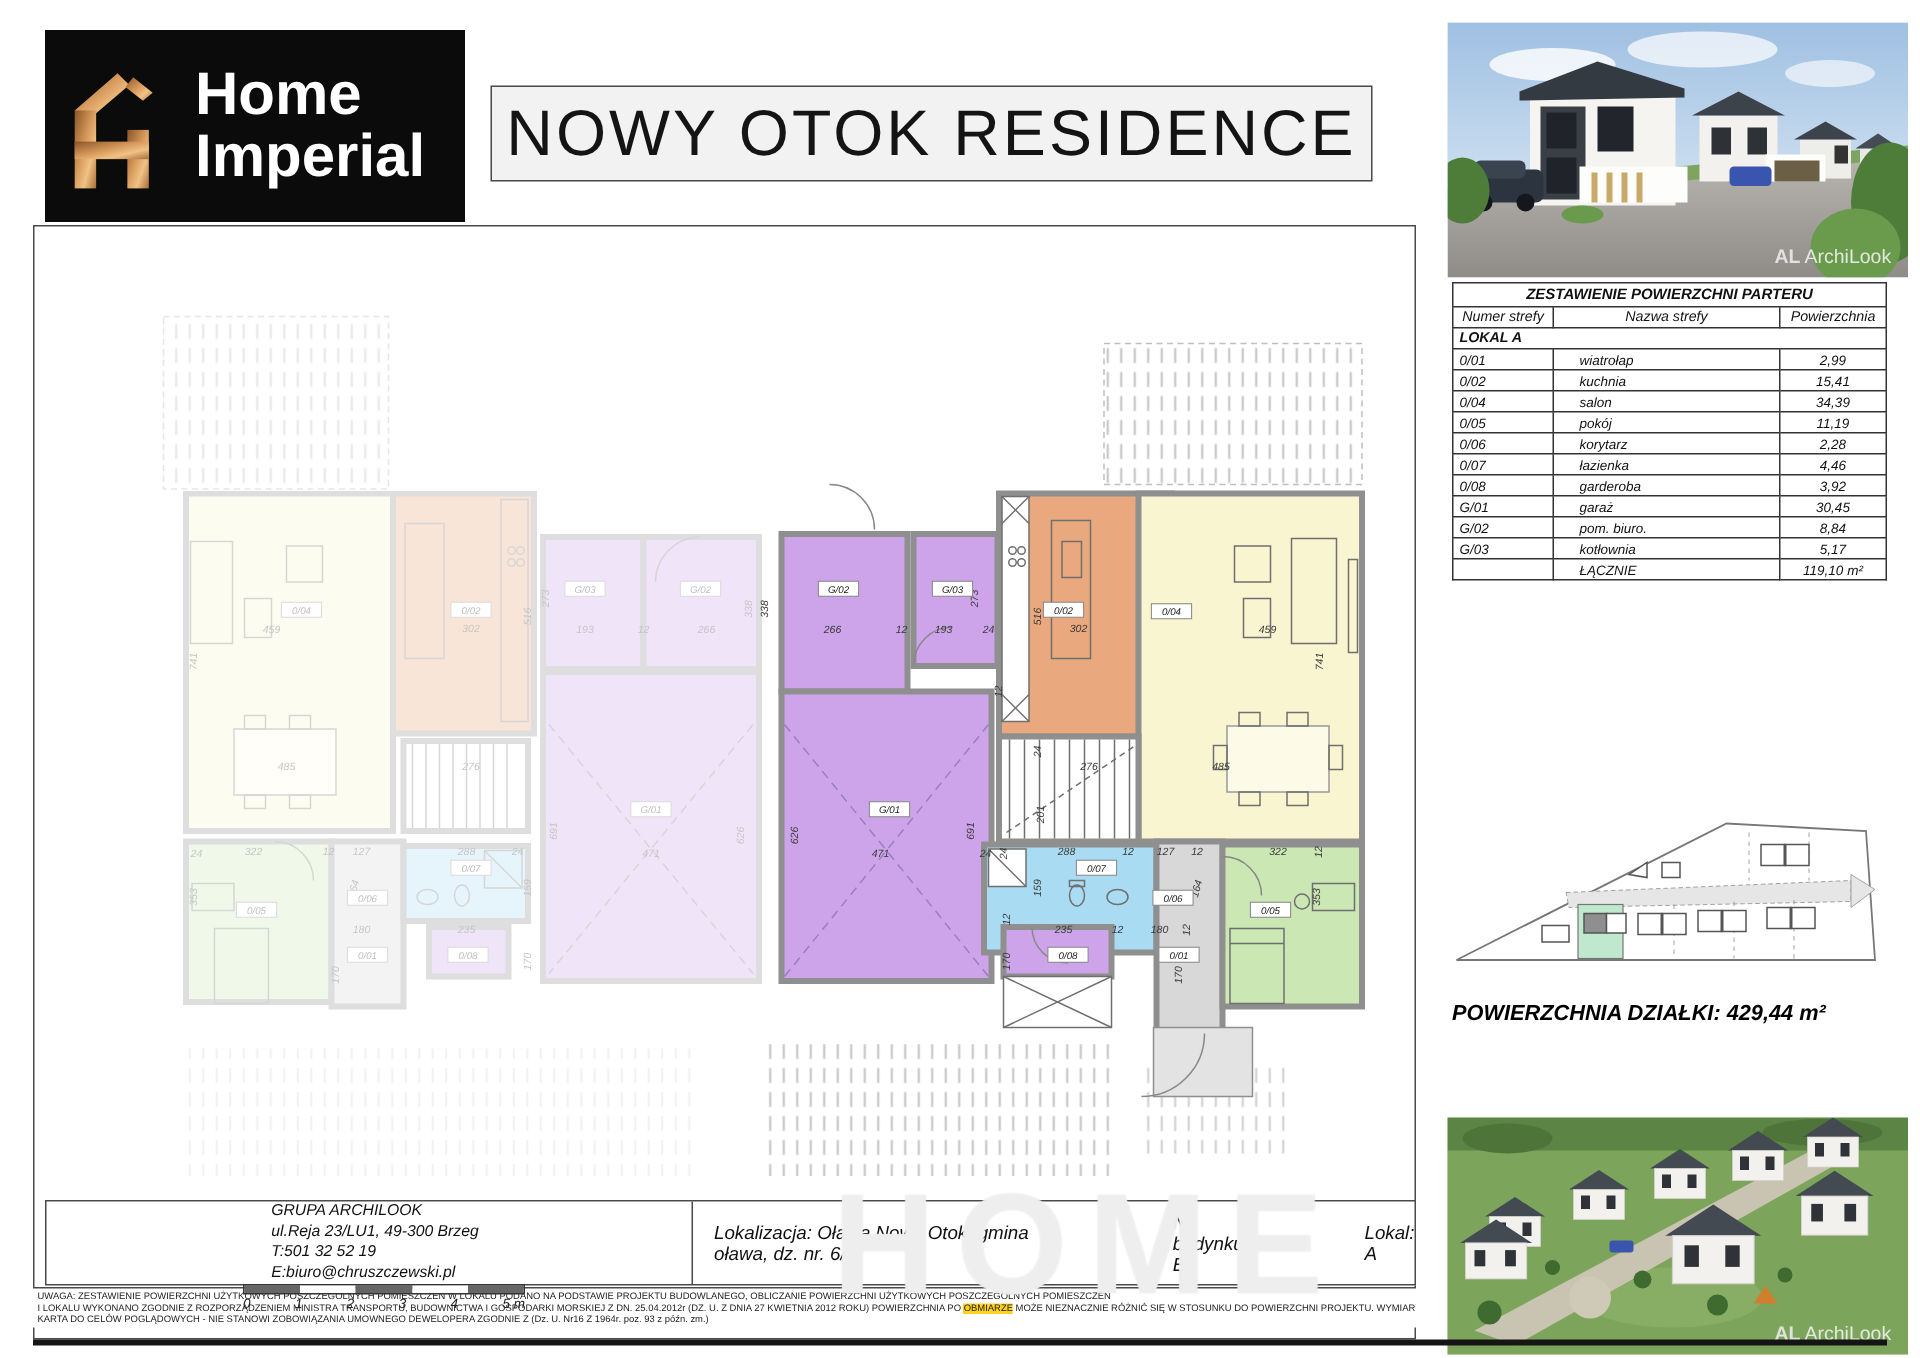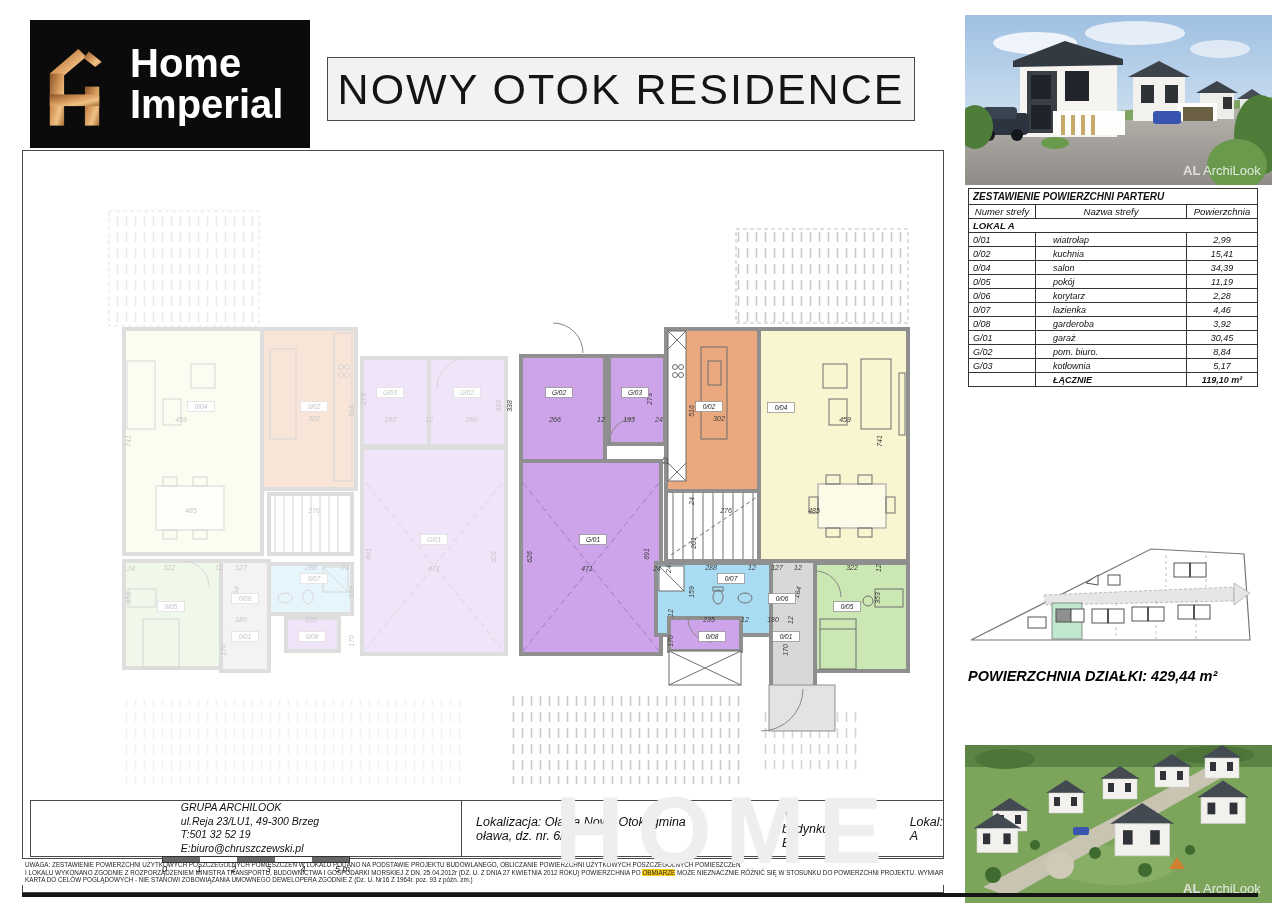--- a/index.html
+++ b/index.html
@@ -18,27 +18,27 @@
   .main-frame{left:22px;top:150px;width:922px;height:743px;border:1px solid #4a4a4a;box-sizing:border-box;background:#fff;}
   .plan-svg{position:absolute;left:0;top:0;}
 
   
   .render{left:965px;width:307px;overflow:hidden;background:#cfe0ee;}
   .render-top{top:15px;height:170px;}
   .render-bottom{top:745px;height:158px;background:#7ca45a;}
   .area-table{left:968px;top:188px;width:290px;}
   .area-table table{width:100%;border-collapse:collapse;font-style:italic;color:#111;}
   .area-table td{border:1px solid #333;font-size:9px;padding:1px 4px;height:11px;}
-  .area-table .t-title td{font-weight:bold;font-size:10px;height:13px;}
+  .area-table .t-title td{font-weight:bold;font-size:10px;text-align:center;height:13px;}
   .area-table .t-head td{font-weight:normal;font-size:9.5px;text-align:center;}
   .area-table .t-group td{font-weight:bold;font-size:9.5px;}
   .area-table .c-name{padding-left:17px;}
   .area-table .c-area{text-align:center;width:62px;}
   .area-table .c-num{width:58px;}
-  .area-table .t-total td{font-weight:bold;}
+  .area-table .t-total td{font-weight:normal;}
   .site-plan{left:966px;top:543px;width:296px;height:122px;}
   .site-area-label{left:968px;top:668px;font-weight:bold;font-style:italic;font-size:14.5px;color:#000;}
 
   
   .footer-row{left:30px;top:800px;width:914px;height:57px;border:1px solid #4a4a4a;background:#fff;
     display:flex;align-items:stretch;box-sizing:border-box;z-index:3;}
   .footer-left{width:430px;display:flex;align-items:center;border-right:1px solid #4a4a4a;flex-direction:column;}
   .company{font-style:italic;font-size:10.5px;line-height:1.3;color:#111;margin-left:8px;}
   .scalebar{margin-left:20px;width:188px;}
   .scalebar-seg{display:flex;height:5px;border:1px solid #333;}

